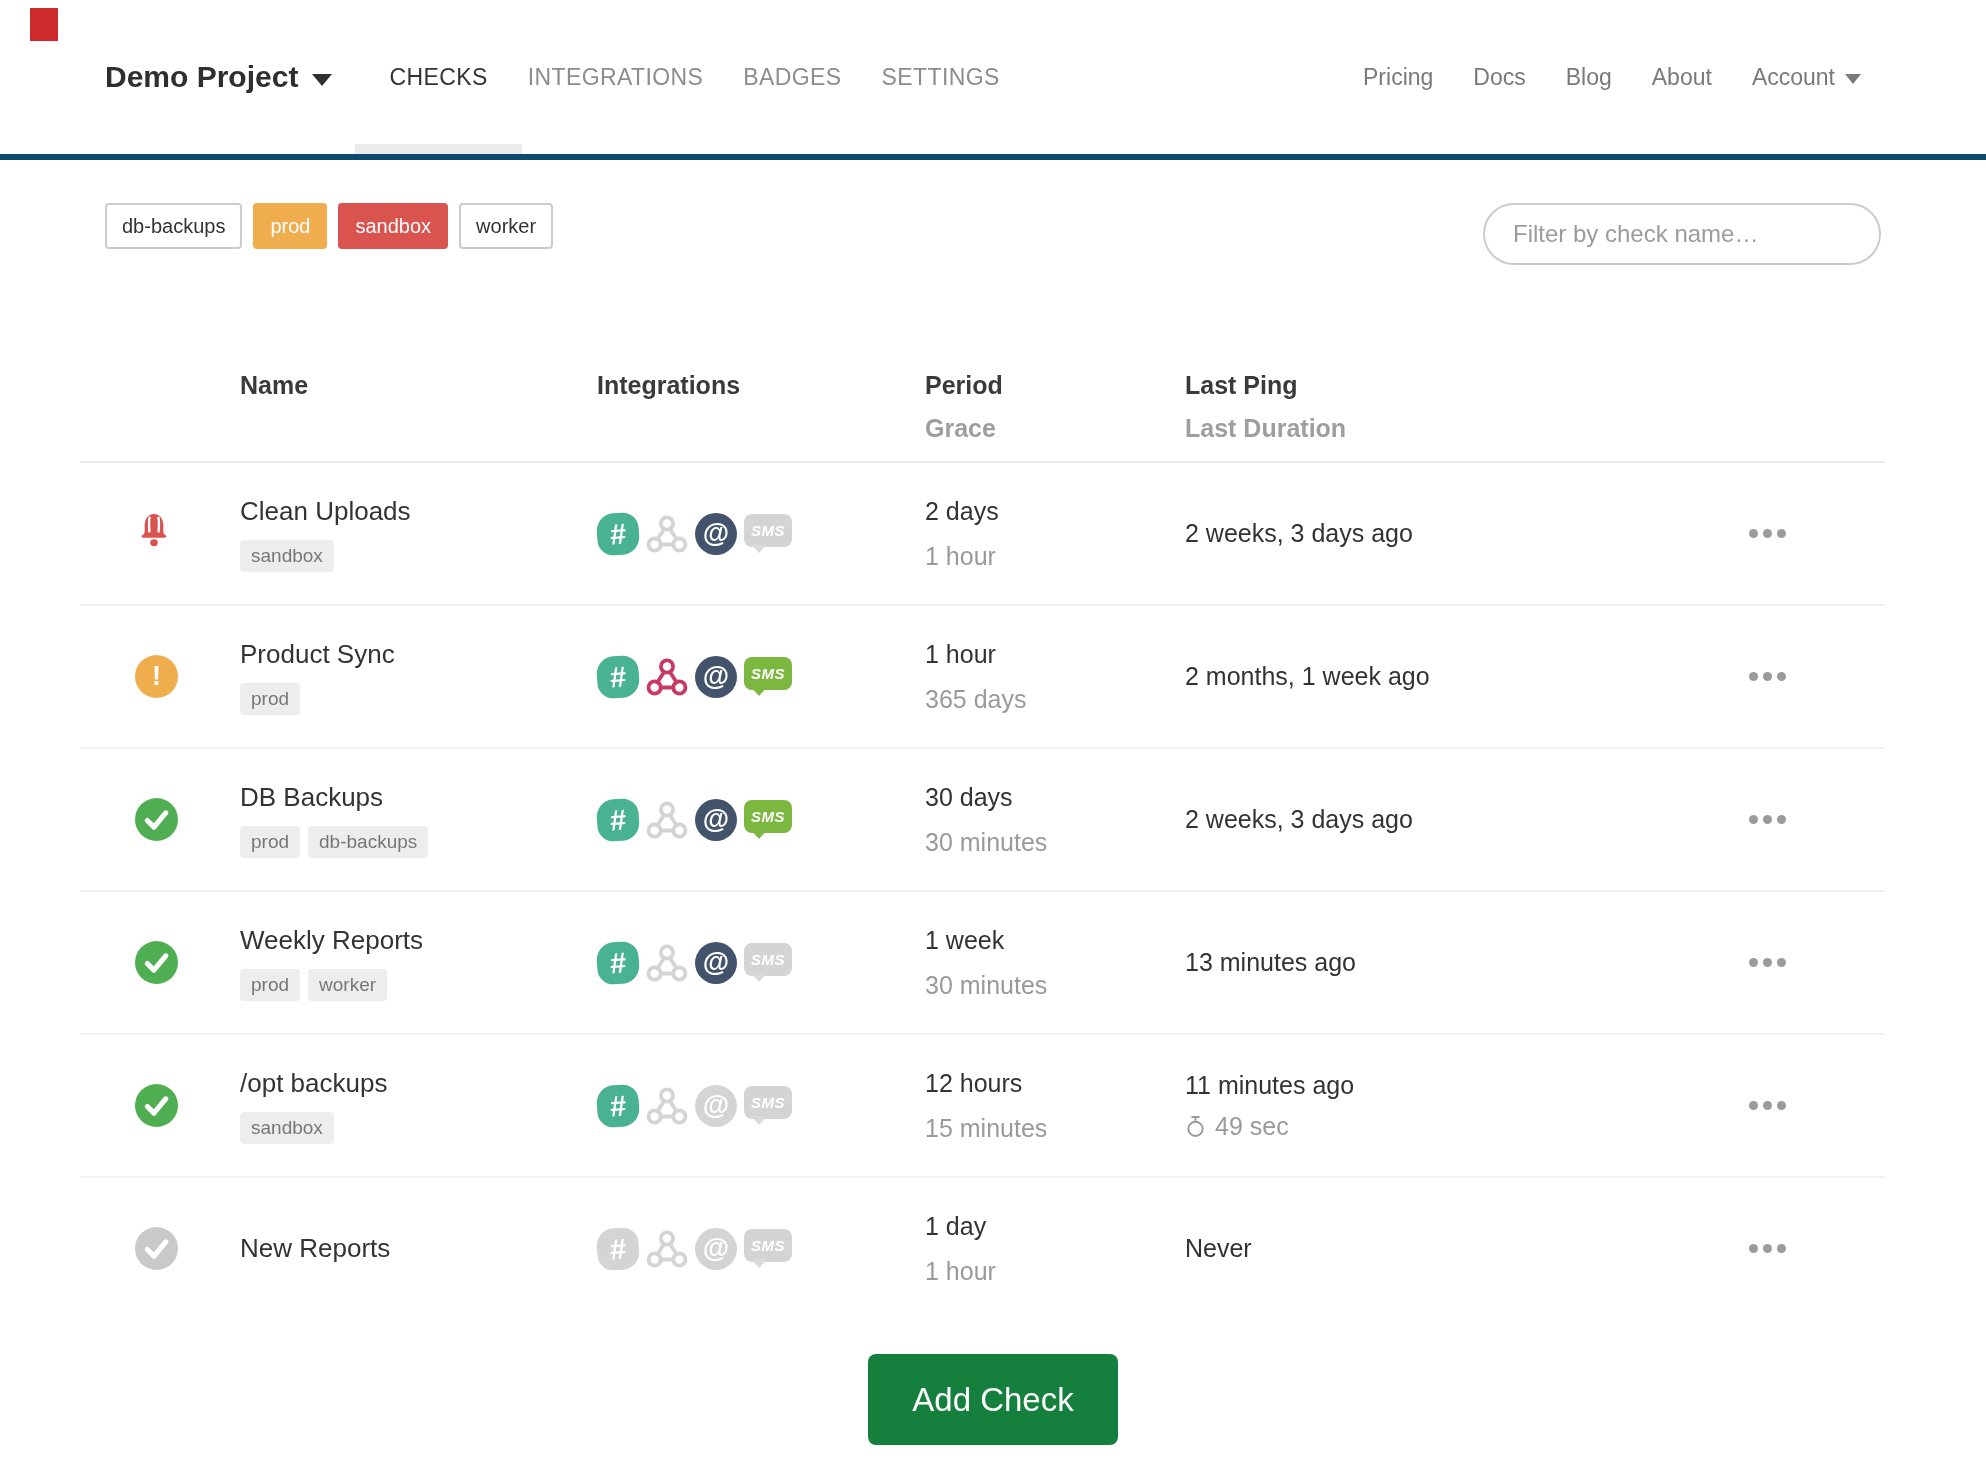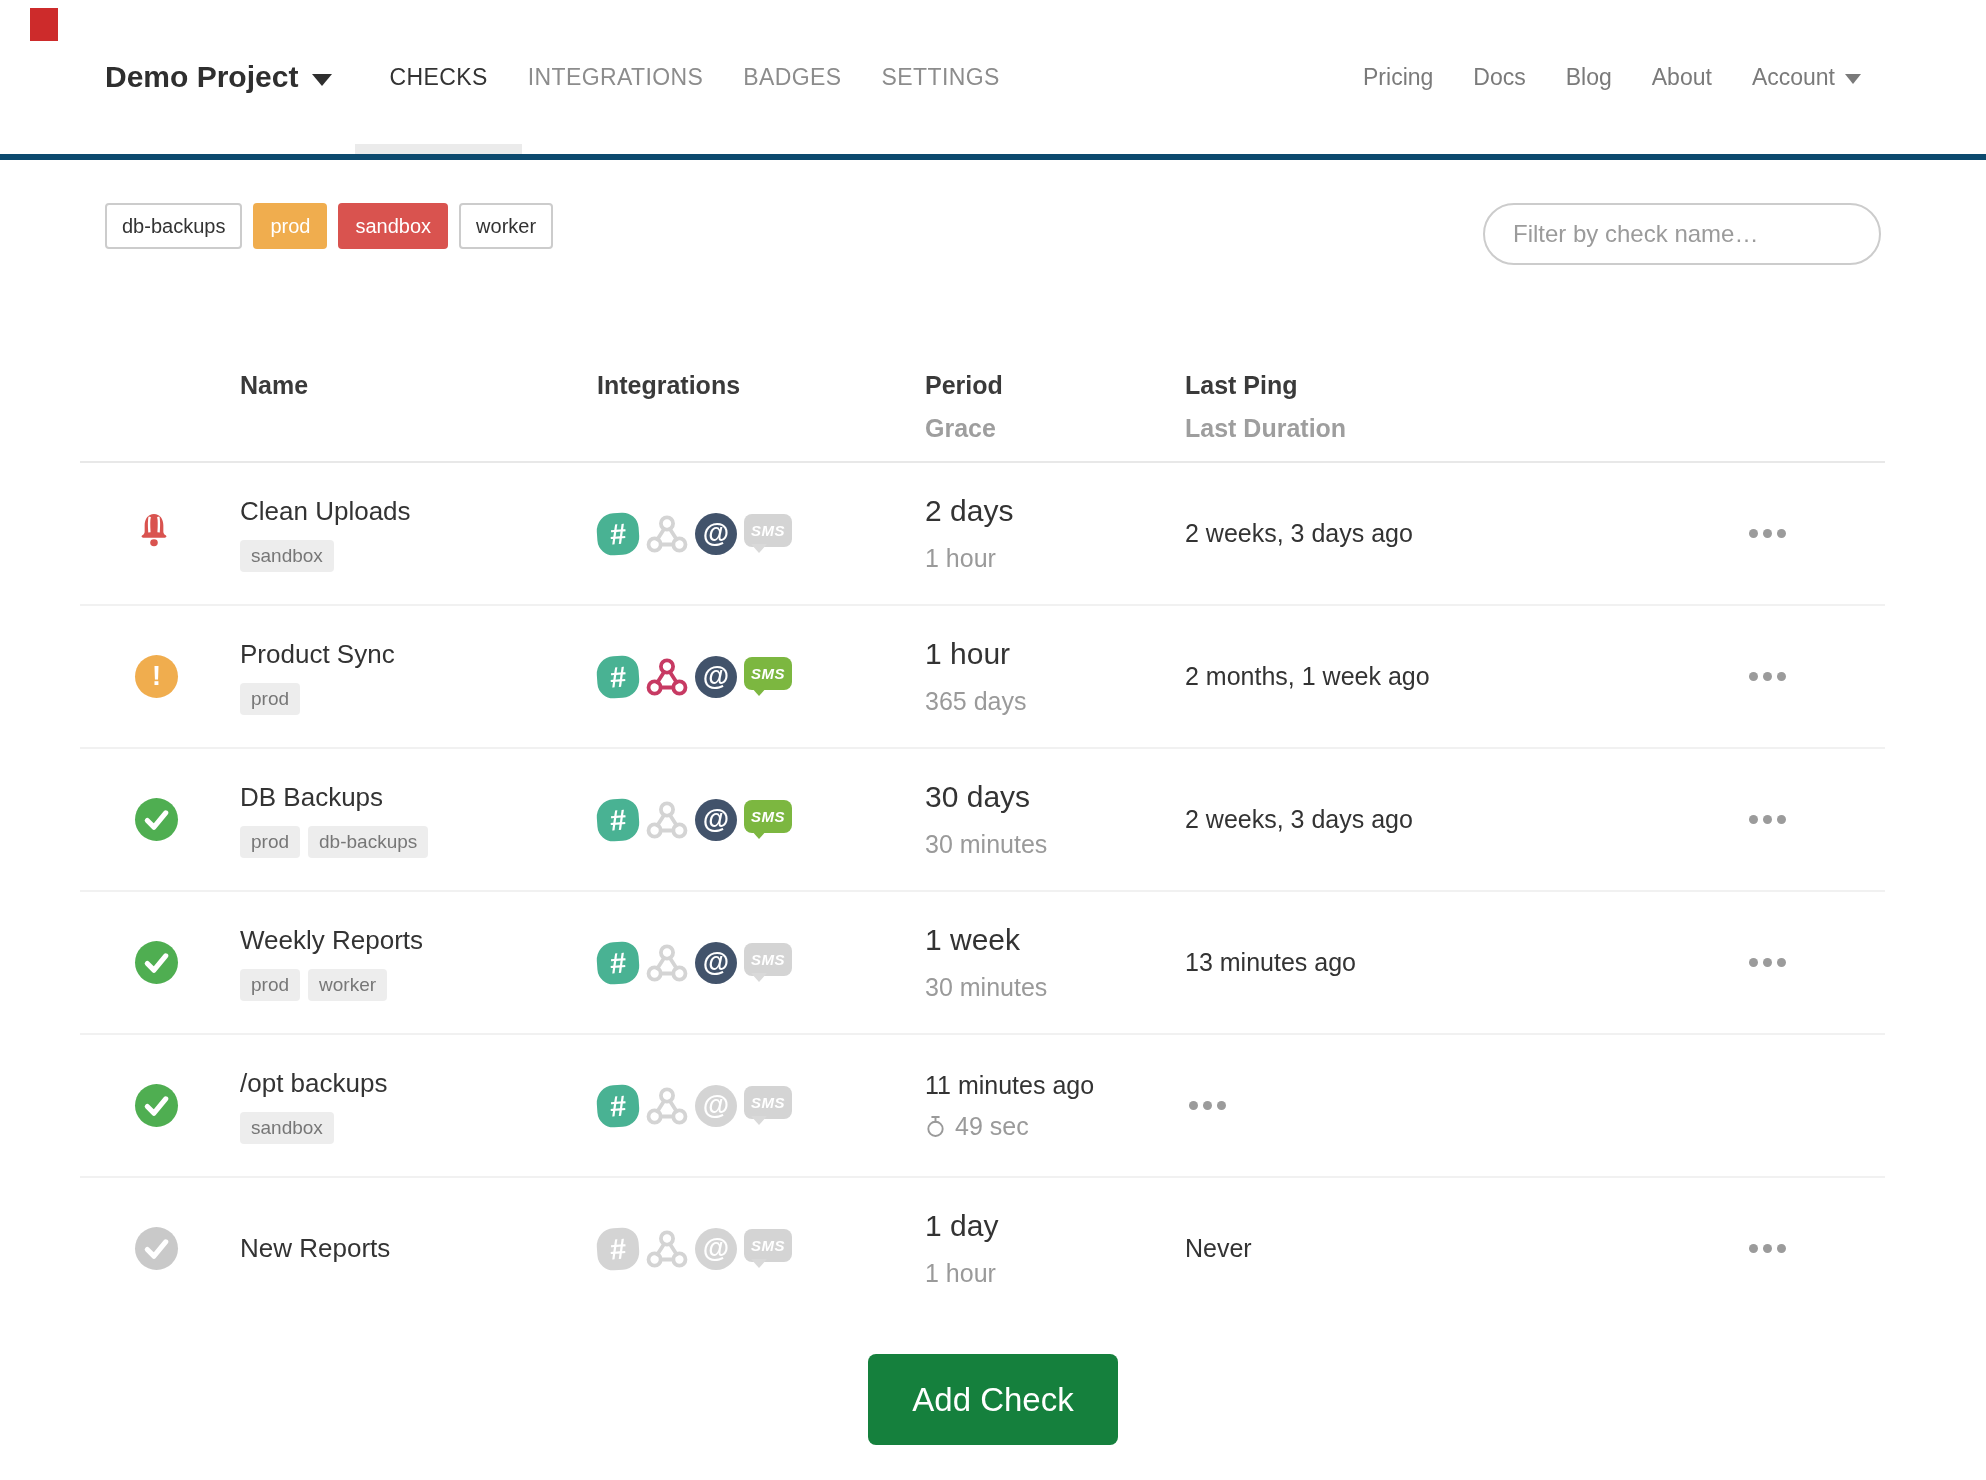--- a/index.html
+++ b/index.html
@@ -63,21 +63,21 @@
   .icon-webhook{color:#c73a63;}
   .icon-email{background:#42536b;border-radius:50%;font-size:27px;}
   .icon-sms{--sms-bg:#7cb740;background:var(--sms-bg);width:48px;height:33px;border-radius:8px;
             font-size:15px;font-style:italic;letter-spacing:.5px;margin-top:-6px;}
   .icon-sms::after{content:"";position:absolute;left:7px;bottom:-14px;
                    border:8px solid transparent;border-top:9px solid var(--sms-bg);}
   .int-icon.muted{background:#d4d4d4;}
   .icon-webhook.muted{background:transparent;color:#d4d4d4;}
   .icon-sms.muted{--sms-bg:#d9d9d9;}
 
-  .p1{font-size:30px;color:#333;}
+  .p1{font-size:25px;color:#333;}
   .p2{font-size:25px;color:#9a9a9a;margin-top:16px;}
   .ping{font-size:25px;color:#333;}
   .duration{display:flex;align-items:center;gap:9px;font-size:25px;color:#9a9a9a;margin-top:12px;}
 
   .cell-menu{display:flex;justify-content:flex-start;}
   .dots{display:flex;gap:5px;cursor:pointer;padding:10px 4px;}
   .dots i{width:9px;height:9px;border-radius:50%;background:#9b9b9b;}
 
   
   .add-check{display:block;margin:35px auto 0;width:250px;height:91px;background:#15803d;border:none;
@@ -331,20 +331,24 @@
       <div class="int-icon icon-webhook muted">
         <svg width="42" height="42" viewBox="0 0 100 100" fill="none" stroke="currentColor" stroke-width="9" stroke-linecap="round">
             <circle cx="50" cy="25" r="14.5"></circle>
             <circle cx="20.5" cy="75" r="14.5"></circle>
             <circle cx="79.5" cy="75" r="14.5"></circle>
             <path d="M43 38 27 63 M57 38 73 63 M35 75 65 75"></path>
           </svg>
       </div>
       <div class="int-icon icon-email muted">@</div>
       <div class="int-icon icon-sms muted">SMS</div>
+    </div>
+    <div>
+      <div class="p1">12 hours</div>
+      <div class="p2">15 minutes</div>
     </div>
     <div>
       <div class="ping">11 minutes ago</div>
       <div class="duration">
         <svg width="21" height="23" viewBox="0 0 22 24">
           <g stroke="#9a9a9a" stroke-width="2" fill="none" stroke-linecap="round">
               <circle cx="11" cy="14.5" r="7.5"></circle>
               <line x1="11" y1="2" x2="11" y2="7"></line>
               <line x1="7.5" y1="2" x2="14.5" y2="2"></line>
             </g>

